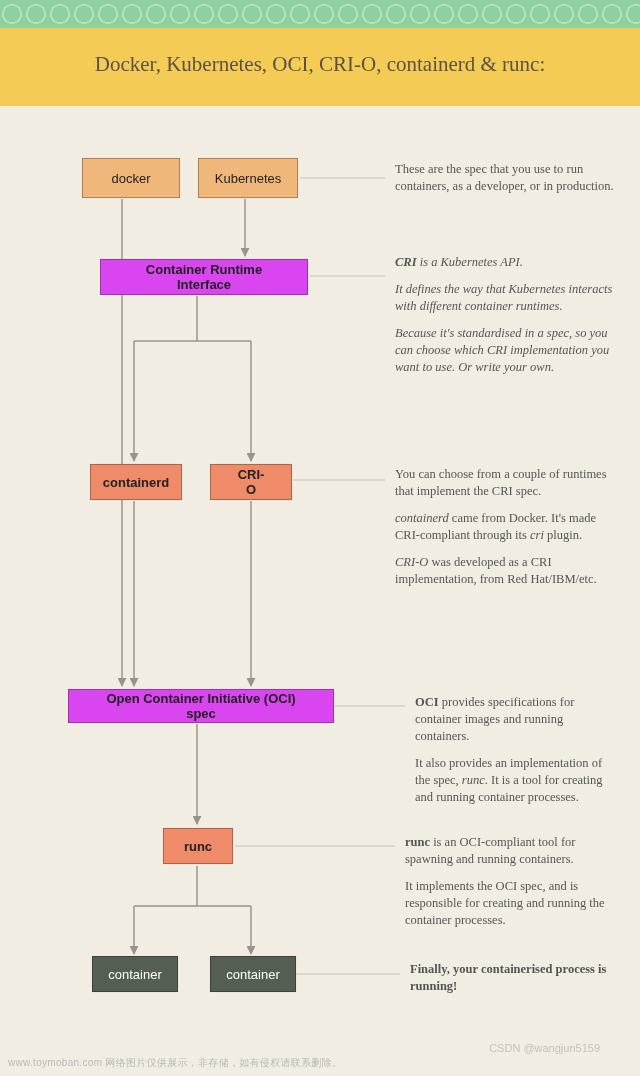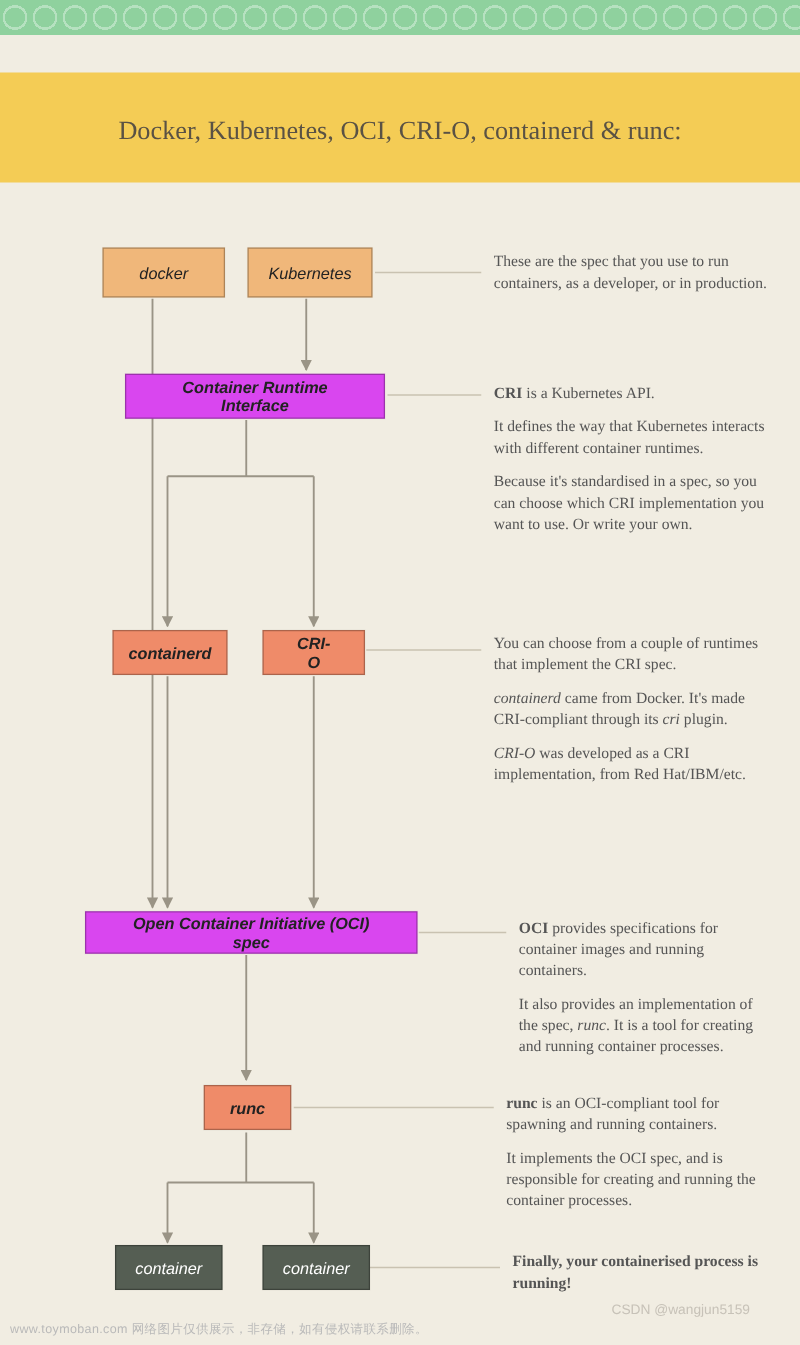--- a/index.html
+++ b/index.html
@@ -16,22 +16,21 @@
     height: 28px;
     background-color: #8fd19e;
     background-image:
       radial-gradient(circle at 12px 14px, transparent 8px, rgba(255,255,255,0.35) 8px, rgba(255,255,255,0.35) 10px, transparent 10px),
       radial-gradient(circle at 36px 14px, transparent 8px, rgba(255,255,255,0.35) 8px, rgba(255,255,255,0.35) 10px, transparent 10px);
     background-size: 48px 28px;
   }
   .title-band {
     background: #f4cc55;
     text-align: center;
-    padding: 32px 30px 28px;
-    margin-top: 30px;
+    padding: 22px 30px 28px;
   }
   .title-band h1 {
     font-weight: normal;
     font-size: 21px;
     color: #5a5244;
     line-height: 1.35;
   }
   .title-band h1 .sub {
     display: block;
     font-weight: bold;
@@ -54,21 +53,20 @@
     border: 1px solid rgba(0,0,0,0.28);
     text-align: center;
     font-family: "Helvetica Neue", Arial, sans-serif;
     font-size: 13px;
     color: #222;
     display: flex;
     align-items: center;
     justify-content: center;
     padding: 0 26px;
     box-shadow: 0 0 0 0.5px rgba(0,0,0,0.04);
-    font-style: italic;
   }
   .orange { background: #f0b77a; }
   .green  { background: #d946ef; font-weight: bold; }
   .salmon { background: #ef8b69; font-weight: bold; }
   .dark   { background: #555e53; color: #fff; }
   .desc {
     position: absolute;
     font-size: 12.5px;
     line-height: 1.35;
     color: #555;
@@ -147,21 +145,21 @@
     <line x1="293" y1="868" x2="400" y2="868" stroke="#c9c2b1" stroke-width="1.2"></line>
   </svg>
 
   <div class="node orange" style="left:82px; top:52px; width:98px; height:40px;">docker</div>
   <div class="node orange" style="left:198px; top:52px; width:100px; height:40px;">Kubernetes</div>
   <div class="desc" style="left:395px; top:55px;">
     <p>These are the spec that you use to run containers, as a developer, or in production.</p>
   </div>
 
   <div class="node green" style="left:100px; top:153px; width:208px; height:36px;">Container Runtime Interface</div>
-  <div class="desc" style="left:395px; top:160px;">
+  <div class="desc" style="left:395px; top:148px;font-style:italic;">
     <p><b>CRI</b> is a Kubernetes API.</p>
     <p>It defines the way that Kubernetes interacts with different container runtimes.</p>
     <p>Because it's standardised in a spec, so you can choose which CRI implementation you want to use. Or write your own.</p>
   </div>
 
   <div class="node salmon" style="left:90px; top:358px; width:92px; height:36px;">containerd</div>
   <div class="node salmon" style="left:210px; top:358px; width:82px; height:36px;">CRI-O</div>
   <div class="desc" style="left:395px; top:360px;">
     <p>You can choose from a couple of runtimes that implement the CRI spec.</p>
     <p><i>containerd</i> came from Docker. It's made CRI-compliant through its <i>cri</i> plugin.</p>

